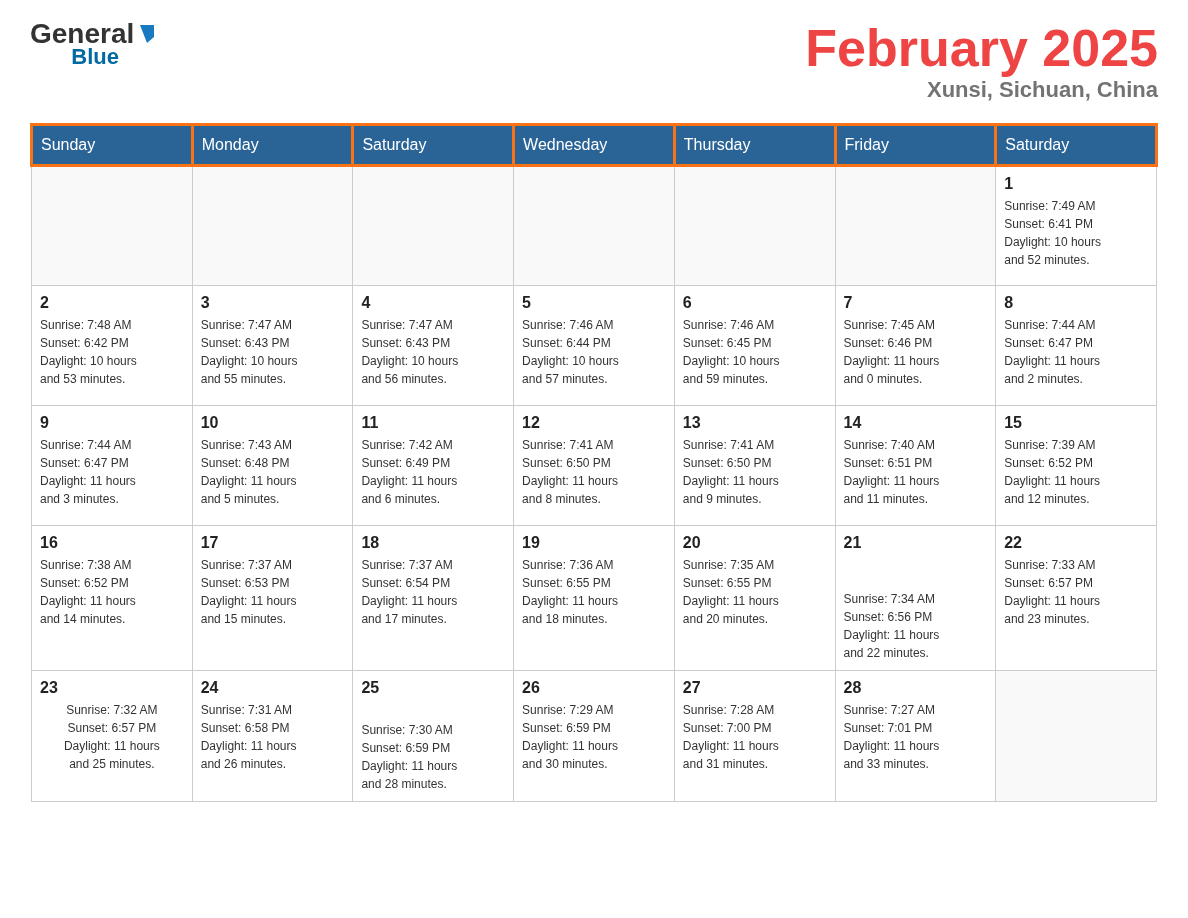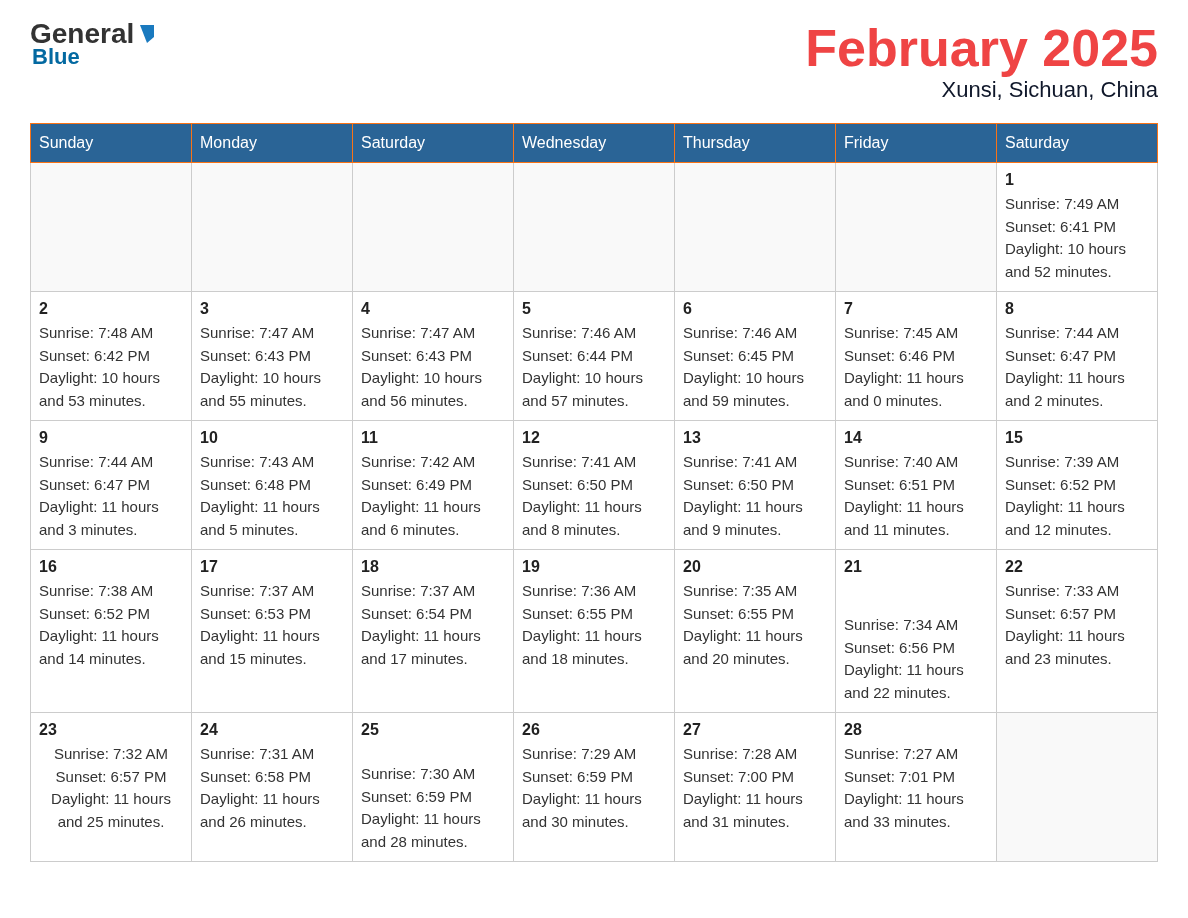--- a/index.html
+++ b/index.html
@@ -12,21 +12,21 @@
     }
     .header {
       display: flex;
       justify-content: space-between;
       align-items: flex-start;
       margin-bottom: 20px;
     }
     .logo {
       display: flex;
       flex-direction: column;
-      align-items: flex-start;
+      align-items: center;
     }
     .logo-text {
       font-size: 28px;
       font-weight: bold;
       color: #333;
       line-height: 1;
     }
     .logo-line2 {
       font-size: 22px;
       font-weight: bold;
@@ -36,57 +36,57 @@
       text-align: right;
     }
     .title-block h1 {
       font-size: 52px;
       font-weight: bold;
       color: #ef4444;
       line-height: 1.1;
     }
     .title-block h2 {
       font-size: 22px;
-      font-weight: normal;
-      color: #0f172a;
+      font-weight: bold;
+      color: #737373;
     }
     table {
       width: 100%;
       border-collapse: collapse;
       table-layout: fixed;
     }
     thead tr th {
       background-color: #2a6496;
       color: #fff;
       padding: 10px 8px;
       text-align: left;
       font-size: 16px;
       font-weight: normal;
-      border: 1px solid #f97316;
+      border: 3px solid #f97316;
     }
     tbody tr td {
       vertical-align: top;
       padding: 8px;
       border: 1px solid #ccc;
       font-size: 13px;
       color: #333;
       height: 120px;
     }
     tbody tr td.empty {
       background: #f9f9f9;
     }
     .day-number {
       font-size: 16px;
       font-weight: bold;
       color: #222;
       margin-bottom: 4px;
       display: block;
     }
     .day-info {
-      font-size: 15px;
+      font-size: 12px;
       color: #333;
       line-height: 1.5;
     }
     tbody tr:nth-child(even) td {
       background-color: #fff;
     }
     tbody tr td.empty {
       color: transparent;
     }
   </style>

